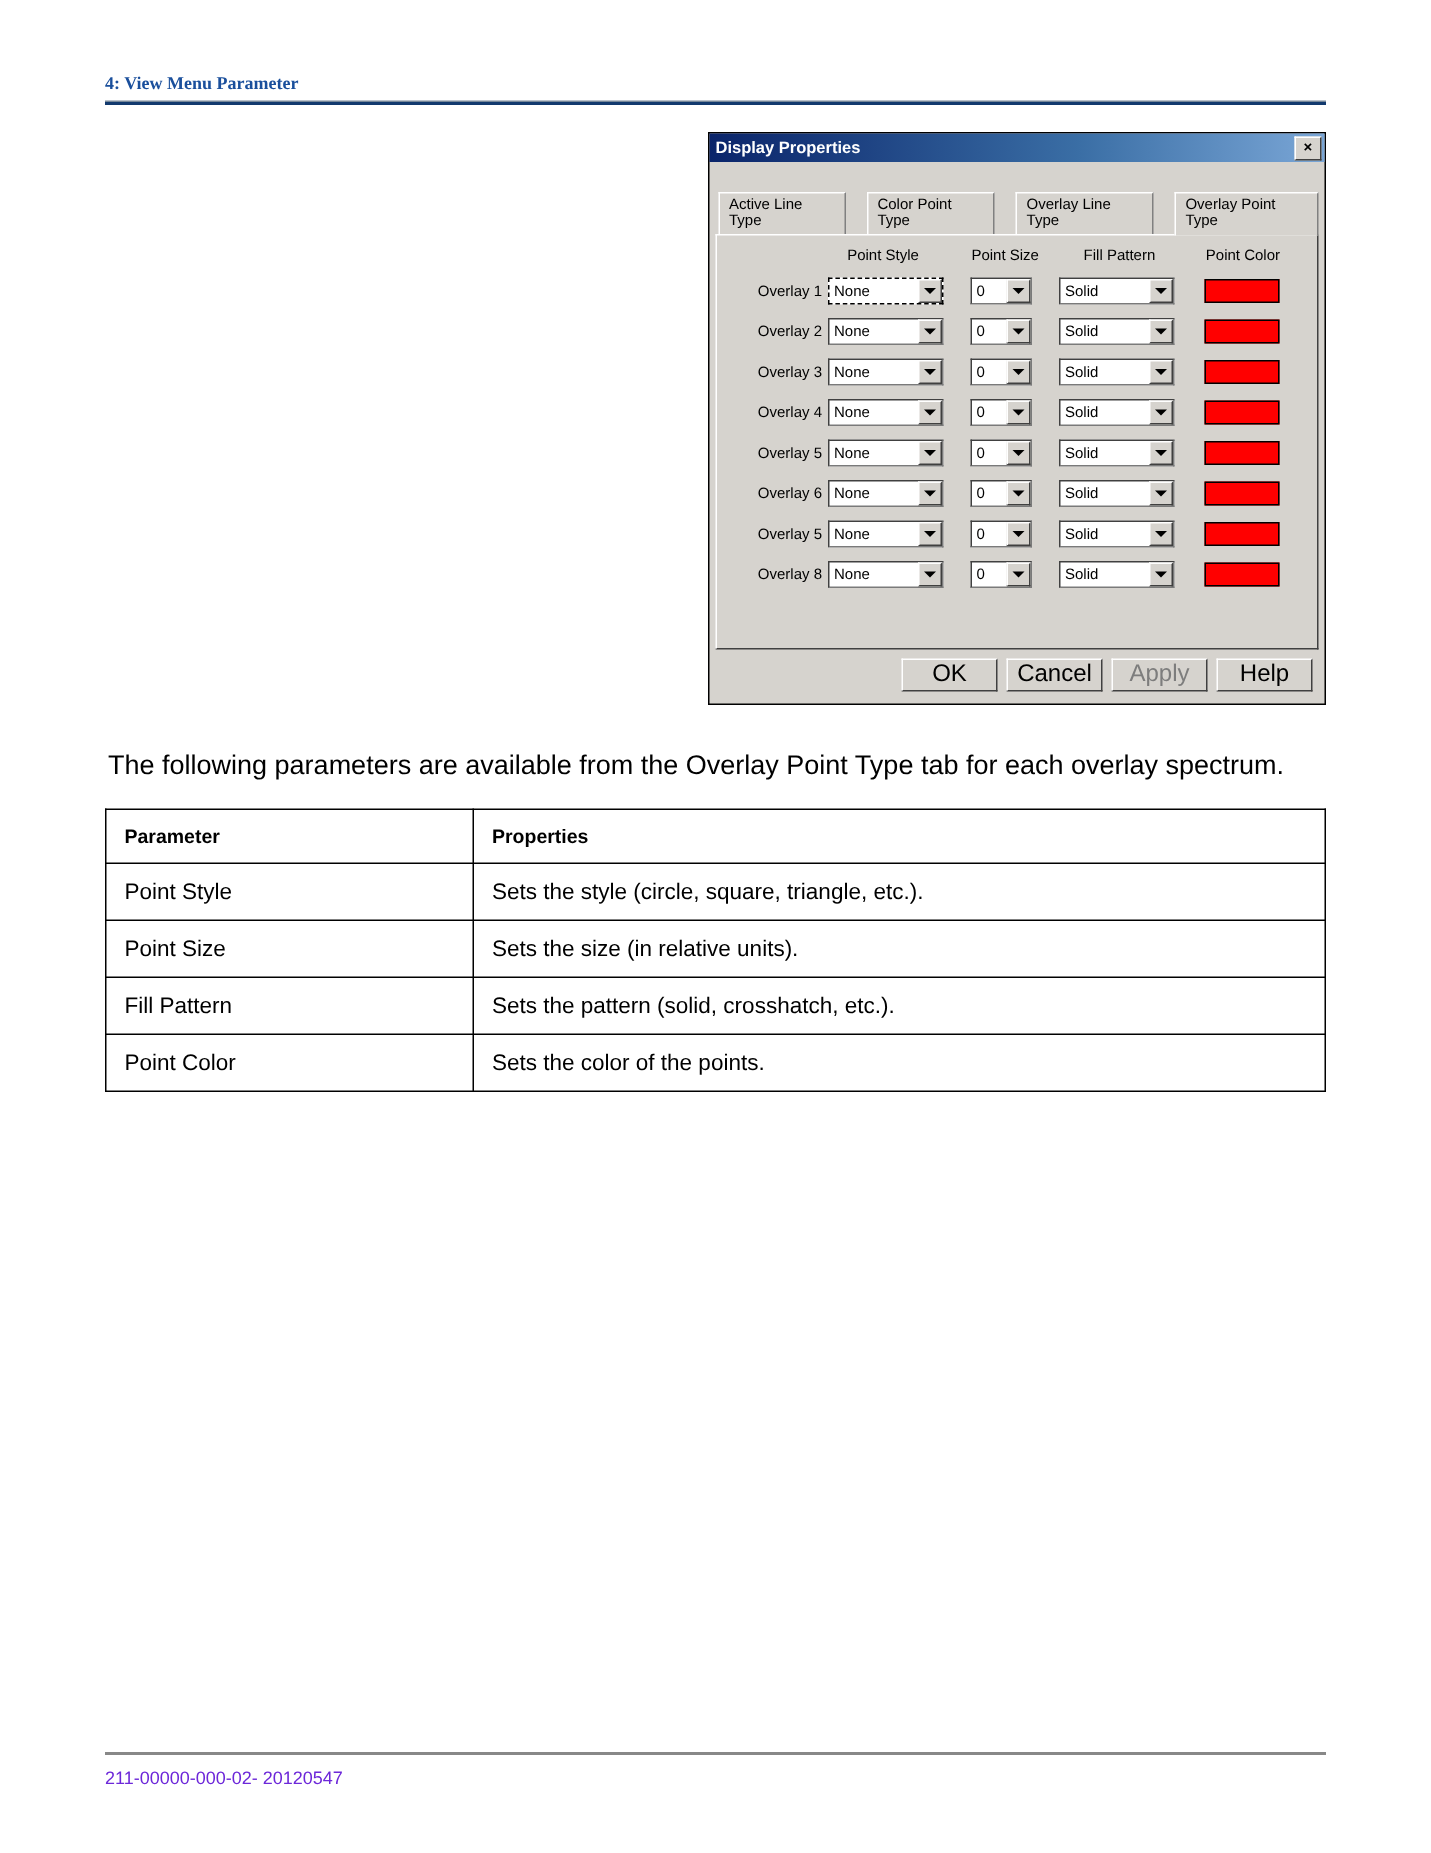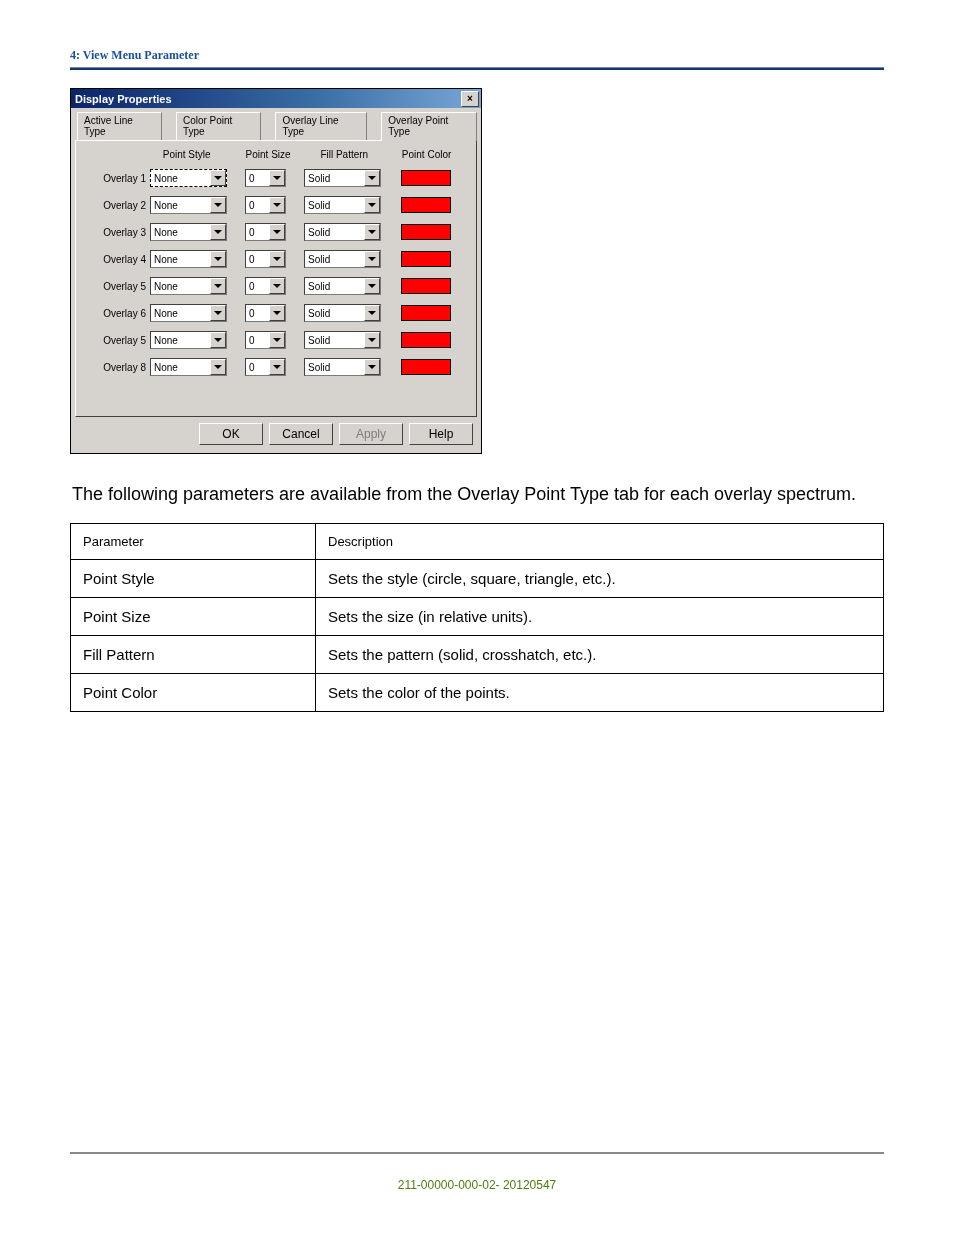--- a/index.html
+++ b/index.html
@@ -3,53 +3,53 @@
 <meta charset="utf-8">
 <style>
   body{margin:0;background:#fff;font-family:Arial,Helvetica,sans-serif;color:#000}
   .page{width:954px;margin:0 auto;padding:48px 70px 60px 70px;box-sizing:border-box}
   .header-row{display:flex;justify-content:space-between;align-items:flex-start;margin-bottom:4px}
   .logo{width:110px;height:50px;position:relative}
   .logo svg{width:110px;height:50px}
   .chapter{font-family:Georgia,serif;color:#1a4f9c;font-size:12px;font-weight:bold}
   .hr{height:3px;background:linear-gradient(#789 0 1px,#123a6e 1px 3px);margin:0 0 18px 0}
   
-  .shot-wrap{display:flex;justify-content:flex-start}
+  .shot-wrap{display:flex;justify-content:flex-end}
   .dlg{width:410px;background:#d6d3ce;border:1px solid #000;font-family:Tahoma,Arial,sans-serif;font-size:10px;color:#000}
   .titlebar{height:19px;background:linear-gradient(90deg,#0a246a,#3a6ea5 60%,#7aa6d6);display:flex;align-items:center;justify-content:space-between;padding:0 2px 0 4px}
   .titlebar .t{color:#fff;font-weight:bold;font-size:11px}
   .xbtn{width:16px;height:14px;background:#d6d3ce;border:1px solid #fff;border-right-color:#404040;border-bottom-color:#404040;display:flex;align-items:center;justify-content:center;font-size:10px;font-weight:bold;line-height:1}
-  .tabs{display:flex;gap:14px;margin:4px 4px 0 6px;padding:0}
+  .tabs{display:flex;gap:14px;margin:20px 4px 0 6px;padding:0}
   .tab{padding:2px 6px 3px 6px;border:1px solid #808080;border-bottom:none;background:#d6d3ce;border-top-color:#fff;border-left-color:#fff;font-size:10px;position:relative}
   .tab.active{background:#d6d3ce;margin-bottom:-1px;z-index:2}
   .tabpanel{border:1px solid #fff;border-right-color:#404040;border-bottom-color:#404040;margin:0 4px 6px 4px;padding:8px 10px 40px 10px}
   .colhead{display:flex;font-size:10px;color:#000}
   .colhead div{text-align:center}
   .ch1{width:110px}.ch2{width:76px}.ch3{width:98px}.ch4{width:90px}
   .row{display:flex;align-items:center;margin-top:9px}
   .lbl{width:60px;text-align:right;padding-right:4px;font-size:10px}
   .combo,.numbox{height:16px;background:#fff;border:1px solid #7a7a7a;border-top-color:#404040;border-left-color:#404040;display:flex;align-items:center;justify-content:space-between;padding:0 0 0 3px;font-size:10px}
   .combo{width:72px}
   .numbox{width:36px;margin-left:18px}
   .fillcombo{width:72px;margin-left:18px}
   .ar{width:14px;height:14px;background:#d6d3ce;border:1px solid #fff;border-right-color:#404040;border-bottom-color:#404040;display:flex;align-items:center;justify-content:center}
   .ar::after{content:"";border-left:4px solid transparent;border-right:4px solid transparent;border-top:4px solid #000}
   .swatch{width:48px;height:14px;background:#ff0000;border:1px solid #000;margin-left:20px}
   .sel{border:1px dashed #000}
   .btnrow{display:flex;justify-content:flex-end;gap:6px;padding:0 8px 8px 0}
-  .wbtn{width:62px;height:20px;background:#d6d3ce;border:1px solid #fff;border-right-color:#404040;border-bottom-color:#404040;font-size:12px;display:flex;align-items:center;justify-content:center}
+  .wbtn{width:62px;height:20px;background:#d6d3ce;border:1px solid #fff;border-right-color:#404040;border-bottom-color:#404040;font-size:16px;display:flex;align-items:center;justify-content:center}
   .wbtn.dis{color:#7d7d7d}
   
   .bodytext{margin:28px 2px 16px 2px;font-size:18px;line-height:1.4}
   table.desc{width:100%;border-collapse:collapse;font-size:15px}
   table.desc th,table.desc td{border:1px solid #000;padding:10px 12px;text-align:left;vertical-align:middle}
-  table.desc th{font-family:Arial;font-weight:normal;font-size:13px}
+  table.desc th{font-family:Arial;font-weight:bold;font-size:13px}
   .footer{margin-top:440px}
   .fhr{height:2px;background:#888}
-  .frow{display:flex;justify-content:center;font-size:12px;color:#4d7c0f;margin-top:24px}
+  .frow{display:flex;justify-content:flex-start;font-size:12px;color:#6d28d9;margin-top:8px}
 </style>
 </head>
 <body>
 <div class="page">
 
 <div class="header-row">
   <div class="chapter">4: View Menu Parameter</div>
 </div>
 <div class="hr"></div>
 
@@ -212,21 +212,21 @@
   </div>
 </div>
 </div>
 
 <div class="bodytext">The following parameters are available from the Overlay Point Type tab for each overlay spectrum.</div>
 
 <table class="desc">
   <thead>
     <tr>
       <th style="width:220px">Parameter</th>
-      <th>Description</th>
+      <th>Properties</th>
     </tr>
   </thead>
   <tbody id="tbody">
         <tr>
           <td>Point Style</td>
           <td>Sets the style (circle, square, triangle, etc.).</td>
         </tr>
         <tr>
           <td>Point Size</td>
           <td>Sets the size (in relative units).</td>

